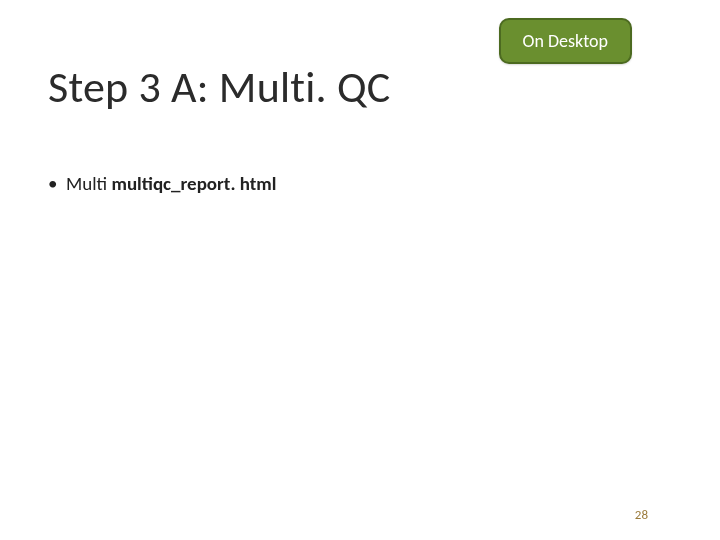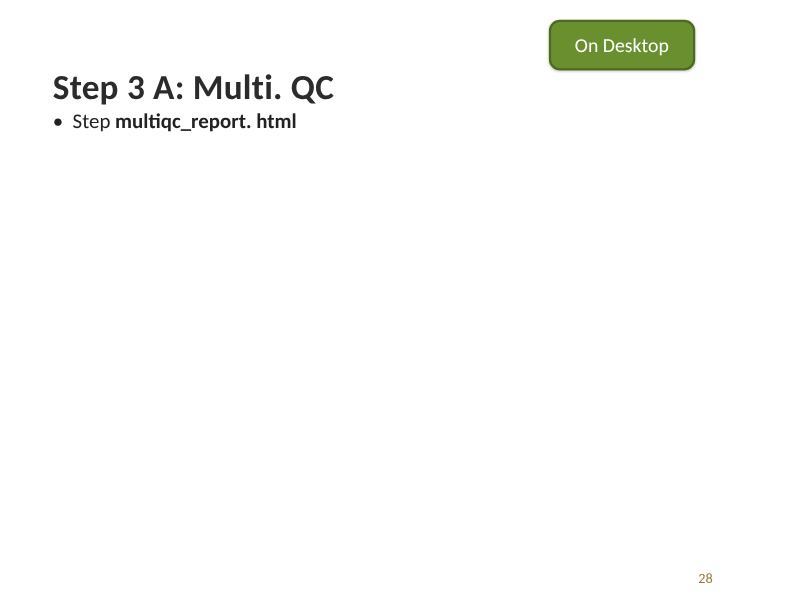--- a/index.html
+++ b/index.html
@@ -22,24 +22,25 @@
     right: 44px;
     background: #6a8f2f;
     border: 2px solid #4c6a20;
     border-radius: 10px;
     color: #fff;
     font-size: 18px;
     padding: 10px 22px;
     box-shadow: 0 1px 2px rgba(0,0,0,0.15);
   }
   .title {
-    font-size: 32px;
-    font-weight: 700;
+    font-size: 44px;
+    font-weight: 400;
     color: #2b2b2b;
     margin-top: 10px;
+    margin-bottom: 58px;
     letter-spacing: 0.2px;
   }
   .body ul {
     list-style: none;
     padding: 0;
   }
   .body > ul > li {
     position: relative;
     padding-left: 18px;
     font-size: 19px;
@@ -60,21 +61,21 @@
     font-weight: 700;
     display: block;
     margin-top: 6px;
     margin-left: 62px;
   }
   .filename {
     font-weight: 700;
   }
   .pagenum {
     position: absolute;
-    bottom: 6px;
+    bottom: 18px;
     right: 28px;
     font-size: 13px;
     color: #9a7a3a;
   }
 </style>
 </head>
 <body>
 
 <div class="slide">
 
@@ -83,20 +84,20 @@
   </div>
 
   <h1 class="title">Step 3 A: Multi. QC</h1>
 
   <div class="body">
     <ul>
 
 
 
       <li>
-        <span>Step </span><span class="filename">multiqc_report. html</span>
+        <span>Multi </span><span class="filename">multiqc_report. html</span>
       </li>
 
     </ul>
   </div>
 
   <div class="pagenum">28</div>
 </div>
 
 </body></html>

